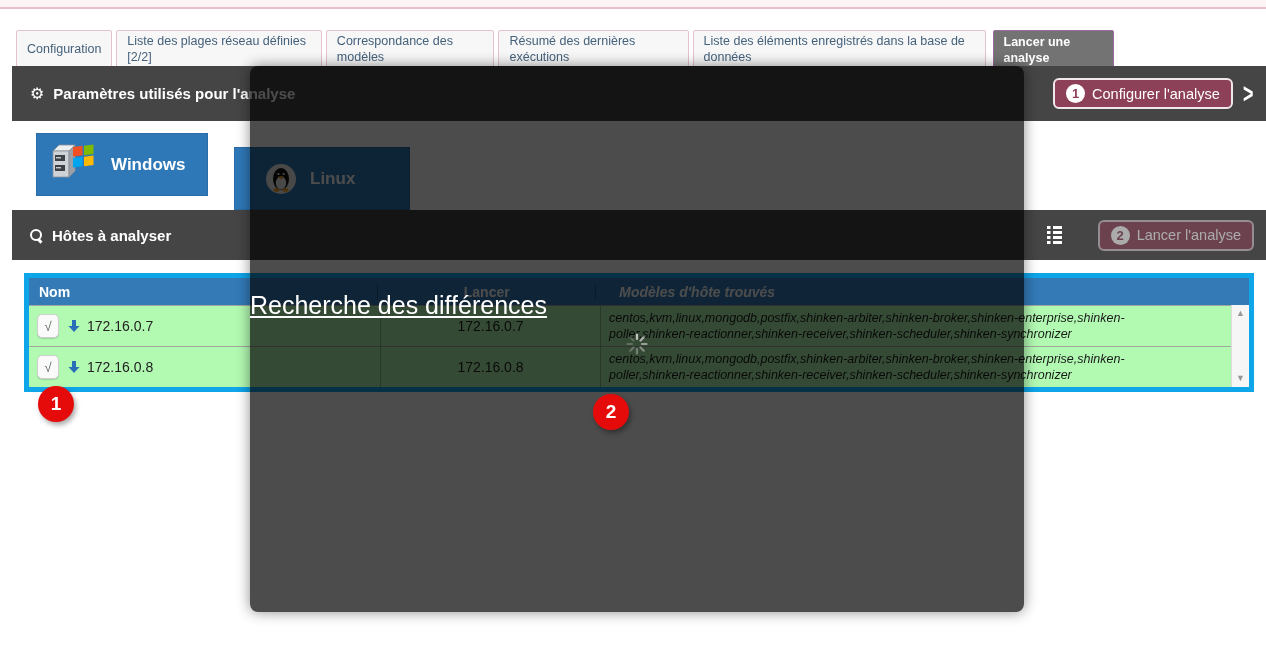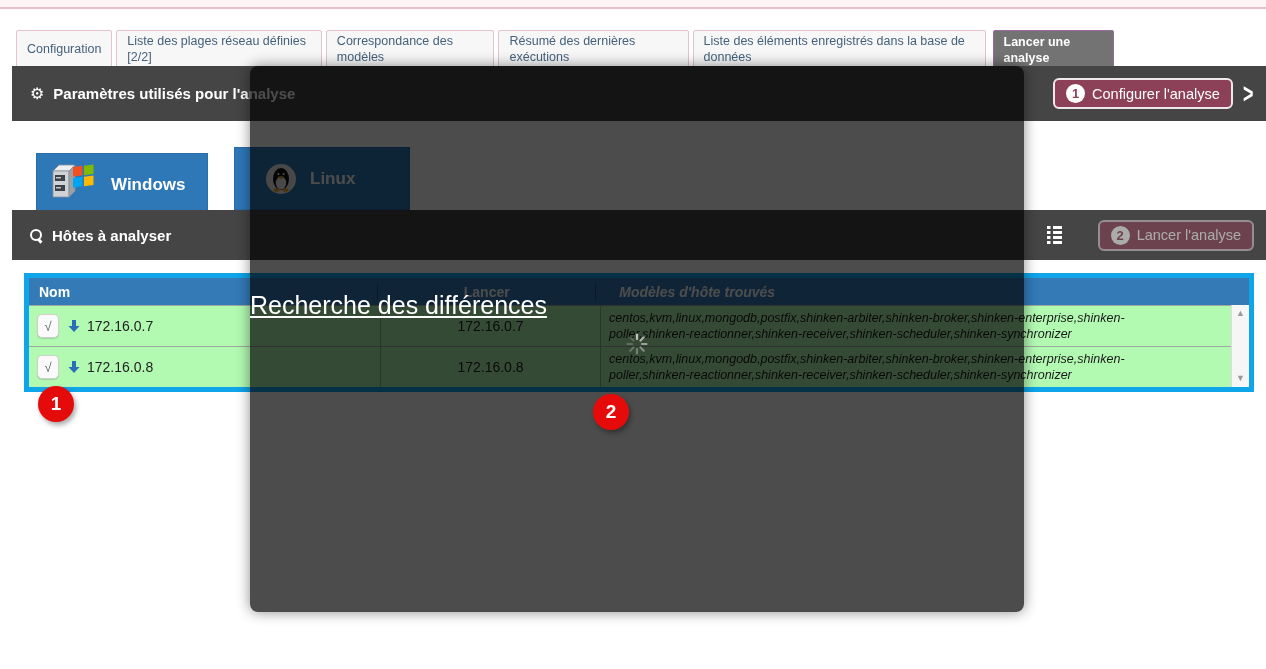--- a/index.html
+++ b/index.html
@@ -42,21 +42,21 @@
           margin-right:7px; flex:none; }
   .btn-launch { opacity:.55; border-color:#d8c8d0; cursor:default; }
   .chevron { color:#fff; font-size:21px; font-weight:bold; margin-left:9px;
              transform:scale(.85,1.35); cursor:pointer; }
   .list-icon { margin-right:36px; display:inline-flex; cursor:pointer; }
 
   
   .os-btn { position:absolute; top:133px; height:63px; background:#2e78b8; border:1px solid #2a6da8;
             color:#fff; font-size:17px; font-weight:bold; display:flex; align-items:center;
             cursor:pointer; font-family:"Liberation Sans",sans-serif; }
-  .os-windows { left:36px; width:172px; padding-left:14px;margin-top:20px; }
+  .os-windows { left:36px; width:172px; padding-left:14px; }
   .os-linux { left:234px; width:176px; padding-left:31px;margin-top:14px; }
   .os-label { margin-left:14px; }
   .tux-circle { width:30px; height:30px; border-radius:50%; background:#f2f2f2; display:flex;
                 align-items:center; justify-content:center; flex:none; }
 
   
   .htable { position:absolute; left:24px; top:273px; width:1230px; border:5px solid #0ea5e9; }
   .t-header { display:flex; background:#337ab7; color:#fff; height:27px; font-size:14px;
               font-weight:bold; align-items:center; }
   .h-nom { width:351px; padding-left:10px; }

